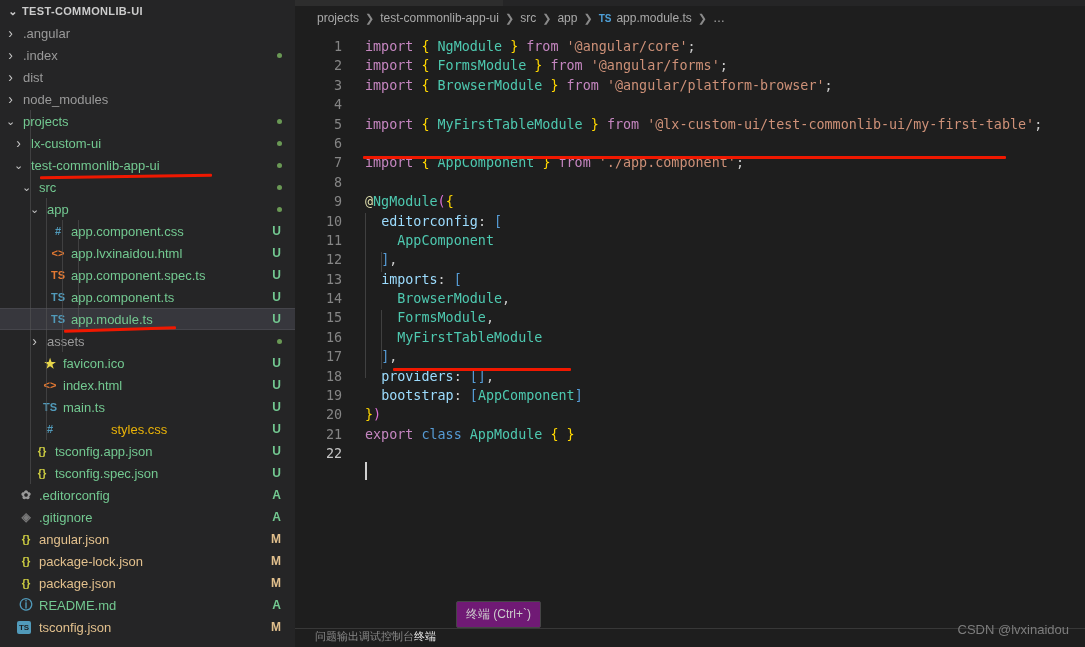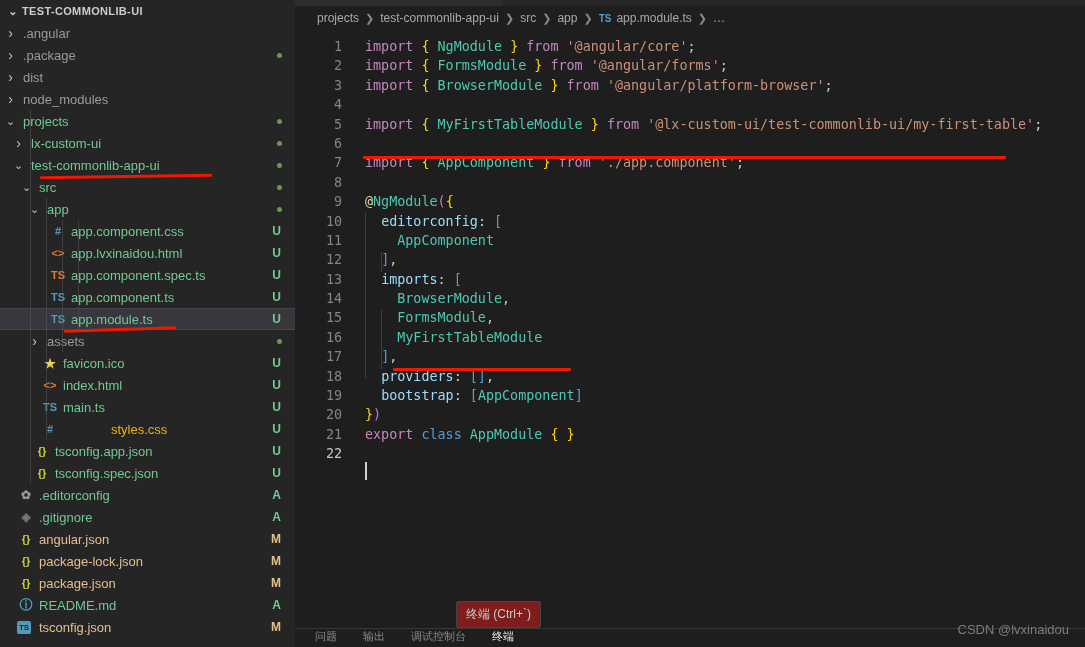--- a/index.html
+++ b/index.html
@@ -95,27 +95,27 @@
 
   .cursor{
     position:absolute;width:2px;height:18px;background:#cfcfcf;top:1px;
   }
 
   
   .redline{position:absolute;background:#f01800;height:3px;border-radius:1px;}
 
   
   .tooltip{
-    position:absolute;background:#7f1d1d;border:1px solid #454545;
+    position:absolute;background:#701a75;border:1px solid #454545;
     color:#cccccc;font-size:12px;padding:4px 9px;border-radius:2px;
     white-space:nowrap;
   }
   .panel-sep{position:absolute;left:0;right:0;height:1px;background:#383838;}
   .panel{position:absolute;left:0;right:0;background:#1e1e1e;}
-  .panel-tabs{display:flex;align-items:flex-start;padding-left:20px;gap:26px;
+  .panel-tabs{display:flex;align-items:flex-start;padding-left:20px;
      font-size:11px;color:#8a8a8a;}
   .ptab{cursor:pointer;}
   .ptab.active{color:#e7e7e7;}
   .watermark{
     position:absolute;right:16px;bottom:10px;color:#7d7d7d;
     font-size:13px;font-family:"Liberation Sans",sans-serif;
   }
 </style>
 </head>
 <body>
@@ -129,21 +129,21 @@
     </div>
     <div class="tree" id="tree">
         <div class="row" style="padding-left: 4px;">
           <span class="twisty" style="font-size: 14px;">›</span>
           <span class="ficon" style="width: 2px; flex: 0 0 2px;"></span>
           <span class="fname" style="color: rgb(154, 154, 154);">.angular</span>
         </div>
         <div class="row" style="padding-left: 4px;">
           <span class="twisty" style="font-size: 14px;">›</span>
           <span class="ficon" style="width: 2px; flex: 0 0 2px;"></span>
-          <span class="fname" style="color: rgb(154, 154, 154);">.package</span>
+          <span class="fname" style="color: rgb(154, 154, 154);">.index</span>
           <span class="dot"></span>
         </div>
         <div class="row" style="padding-left: 4px;">
           <span class="twisty" style="font-size: 14px;">›</span>
           <span class="ficon" style="width: 2px; flex: 0 0 2px;"></span>
           <span class="fname" style="color: rgb(154, 154, 154); text-align: center;">dist</span>
         </div>
         <div class="row" style="padding-left: 4px;">
           <span class="twisty" style="font-size: 14px;">›</span>
           <span class="ficon" style="width: 2px; flex: 0 0 2px;"></span>

